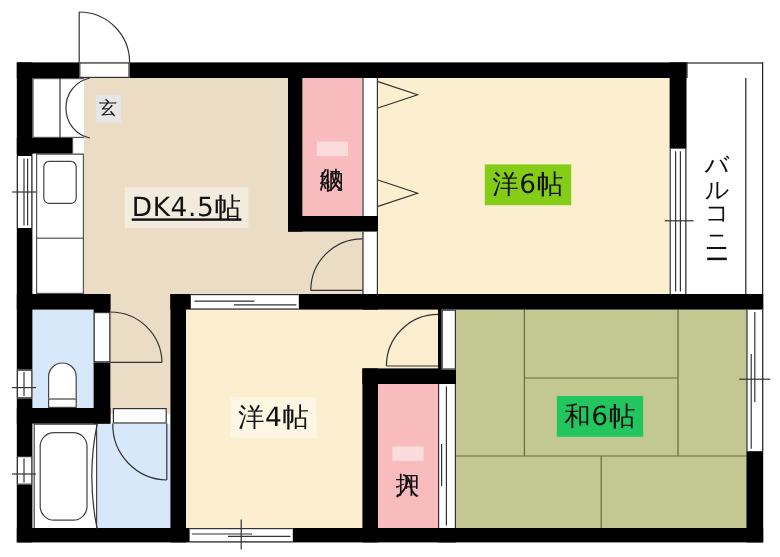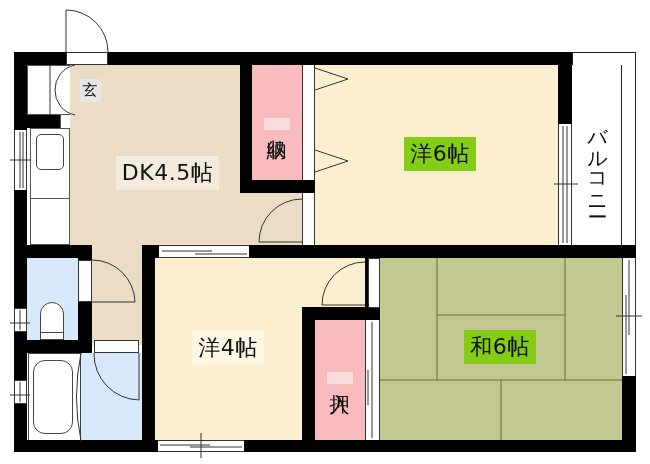--- a/index.html
+++ b/index.html
@@ -138,21 +138,21 @@
     <line x1="20" y1="382" x2="20" y2="402"></line>
     <line x1="372" y1="322" x2="372" y2="438"></line>
     <line x1="368" y1="370" x2="368" y2="405"></line>
   </g>
 </svg>
 
 <div class="room-label" style="left:75px;top:75px;width:30px;height:30px;">
   <span style="font-size:15px;background:#e6e6e6;padding:2px 3px;">玄</span>
 </div>
 
-<div class="room-label" style="left:100px;top:150px;width:135px;height:46px;">
+<div class="room-label" style="left:88px;top:150px;width:135px;height:46px;text-decoration:underline;">
   <span class="lbl-box" style="background:#f3ebdd;">DK4.5帖</span>
 </div>
 
 <div class="room-label" style="left:256px;top:88px;width:42px;height:72px;">
   <span class="vert" style="background:#fbdcdc;">収納</span>
 </div>
 
 <div class="room-label" style="left:390px;top:132px;width:100px;height:44px;">
   <span class="lbl-box" style="background:#84cc16;">洋6帖</span>
 </div>
@@ -163,14 +163,14 @@
 
 <div class="room-label" style="left:178px;top:326px;width:100px;height:44px;">
   <span class="lbl-box" style="background:#fdf6e3;">洋4帖</span>
 </div>
 
 <div class="room-label" style="left:318px;top:340px;width:44px;height:76px;">
   <span class="vert" style="background:#fbdcdc;">押入</span>
 </div>
 
 <div class="room-label" style="left:450px;top:325px;width:100px;height:44px;">
-  <span class="lbl-box" style="background:#84cc16;">和6帖</span>
+  <span class="lbl-box" style="background:#22c55e;">和6帖</span>
 </div>
 
 </body></html>

